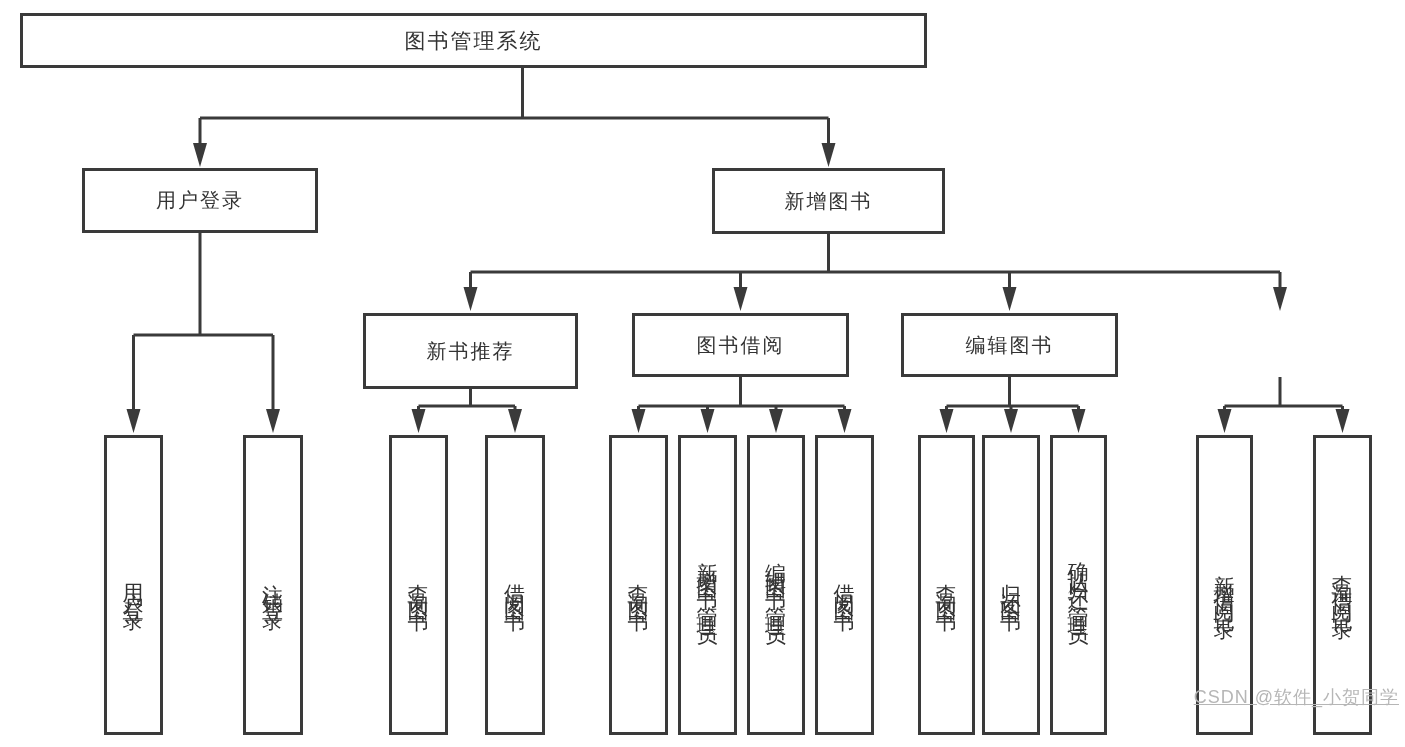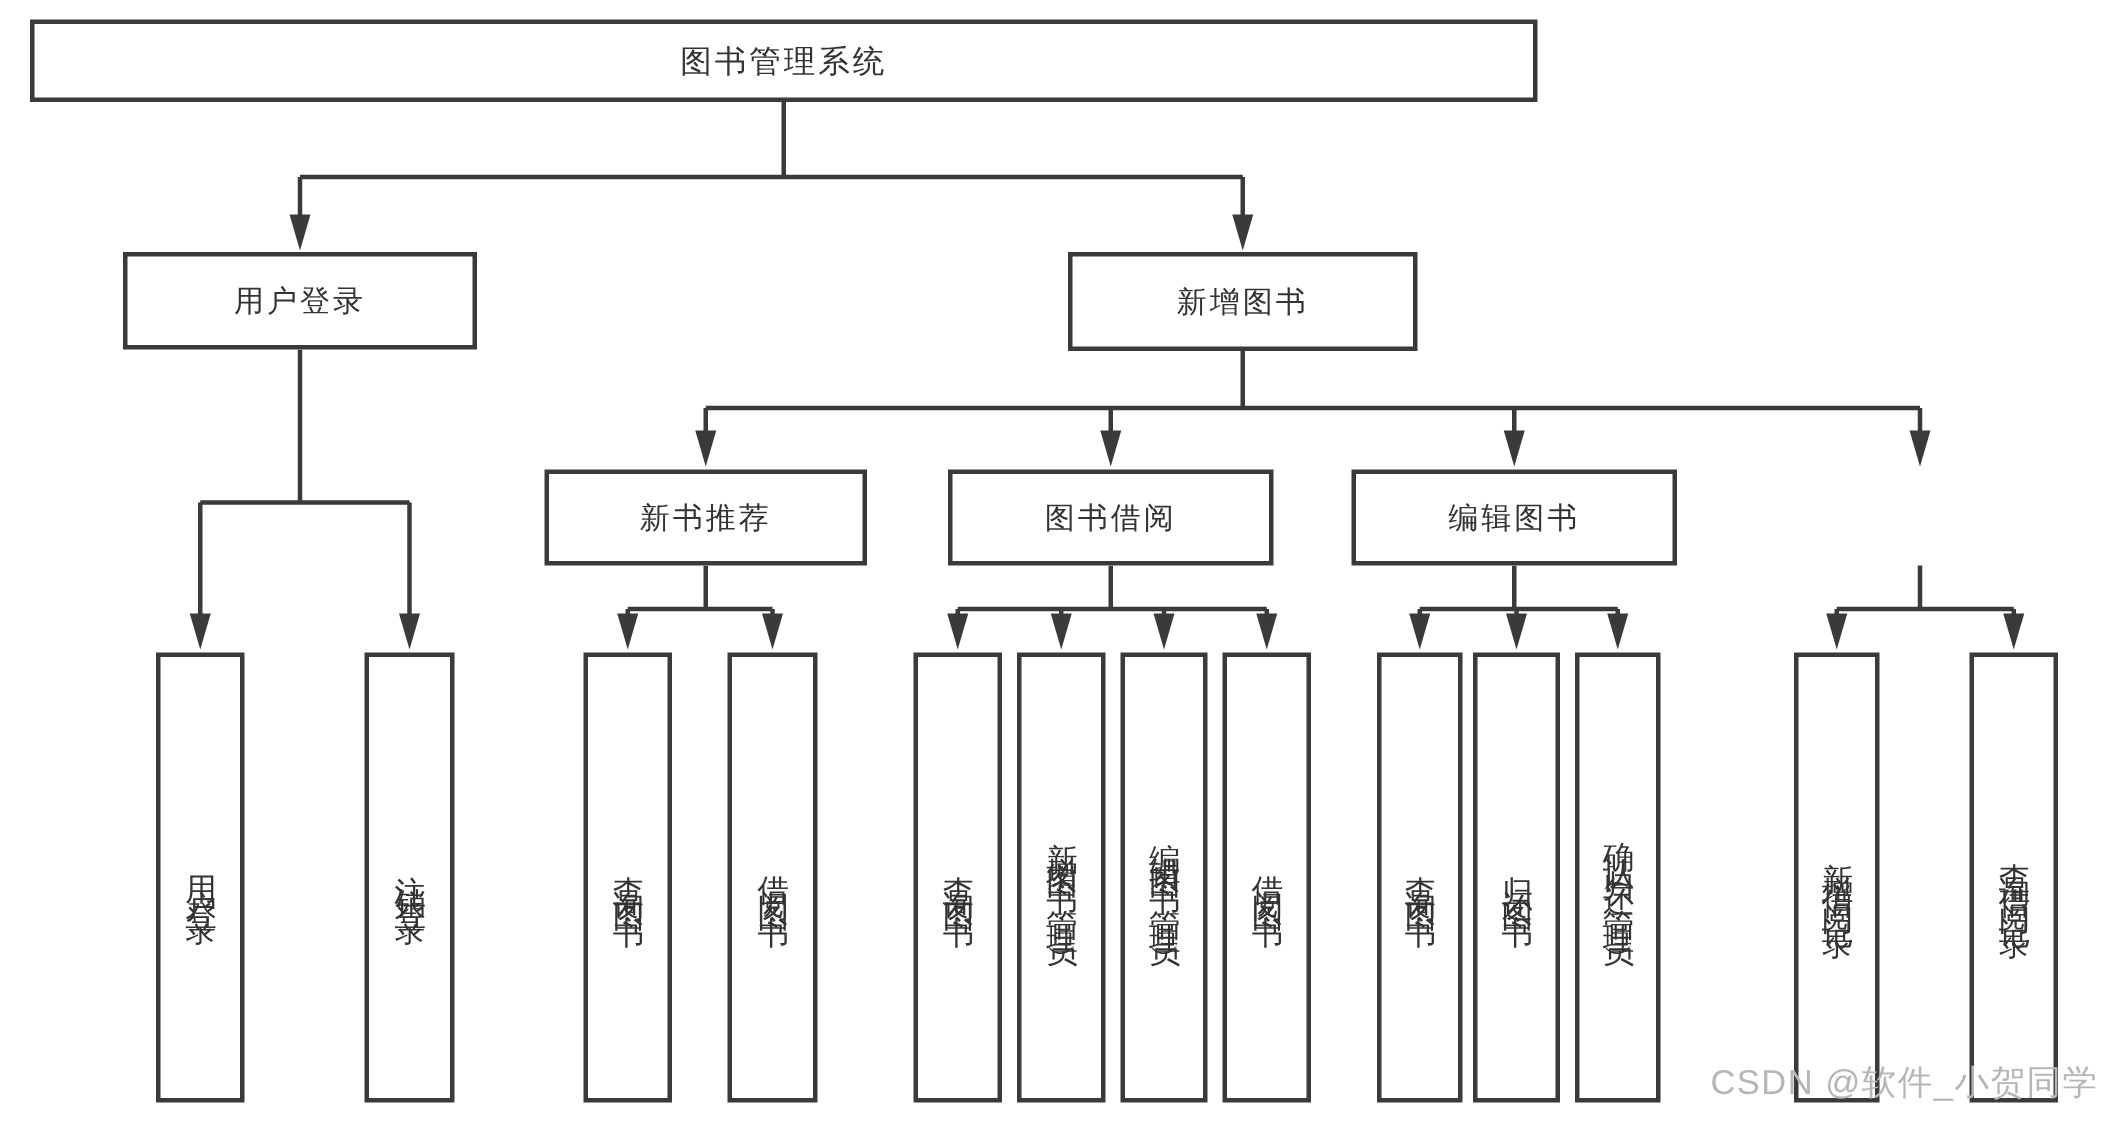--- a/index.html
+++ b/index.html
@@ -34,24 +34,25 @@
     writing-mode:vertical-rl;
     text-orientation:mixed;
     font-size:21px;
     letter-spacing:9px;
     white-space:normal;
     line-height:1;
   }
   .node.root{font-size:21px;}
   #watermark{
     position:absolute;
-    right:6px;top:706px;
+    right:6px;top:685px;
     color:var(--watermark);
-    font-size:23px;
+    font-size:18px;
     letter-spacing:1px;
+    text-decoration:underline;
   }
 </style>
 </head>
 <body>
 
 <div id="canvas">
 
   <svg id="wires" viewBox="0 0 1405 747">
 
     <path class="ln" d="M522.5 68 V118 M200 118 H828.5 M200 118 V146 M828.5 118 V146"></path>
@@ -81,26 +82,26 @@
     <path class="ln" d="M1009.5 377 V406 M946.5 406 H1078.5 M946.5 406 V410 M1011 406 V410 M1078.5 406 V410"></path>
     <polygon class="ar" points="939.5,409 953.5,409 946.5,433"></polygon>
     <polygon class="ar" points="1004,409 1018,409 1011,433"></polygon>
     <polygon class="ar" points="1071.5,409 1085.5,409 1078.5,433"></polygon>
 
     <path class="ln" d="M1280 377 V406 M1224.5 406 H1342.5 M1224.5 406 V410 M1342.5 406 V410"></path>
     <polygon class="ar" points="1217.5,409 1231.5,409 1224.5,433"></polygon>
     <polygon class="ar" points="1335.5,409 1349.5,409 1342.5,433"></polygon>
   </svg>
 
-  <div class="node root" style="left:20px;top:13px;width:1005px;height:55px;text-align:center;">图书管理系统</div>
+  <div class="node root" style="left:20px;top:13px;width:907px;height:55px;text-align:center;">图书管理系统</div>
 
   <div class="node" style="left:82px;top:168px;width:236px;height:65px;">用户登录</div>
   <div class="node" style="left:712px;top:168px;width:233px;height:66px;">新增图书</div>
 
-  <div class="node" style="left:363px;top:313px;width:215px;height:64px;">新书推荐</div>
+  <div class="node" style="left:363px;top:313px;width:215px;height:76px;">新书推荐</div>
   <div class="node" style="left:632px;top:313px;width:217px;height:64px;">图书借阅</div>
   <div class="node" style="left:901px;top:313px;width:217px;height:64px;">编辑图书</div>
 
   <div class="node v" style="left:104px;top:435px;width:59px;height:300px;">用户登录</div>
   <div class="node v" style="left:243px;top:435px;width:60px;height:300px;">注销登录</div>
 
   <div class="node v" style="left:389px;top:435px;width:59px;height:300px;">查询图书</div>
   <div class="node v" style="left:485px;top:435px;width:60px;height:300px;">借阅图书</div>
 
   <div class="node v" style="left:609px;top:435px;width:59px;height:300px;">查询图书</div>

